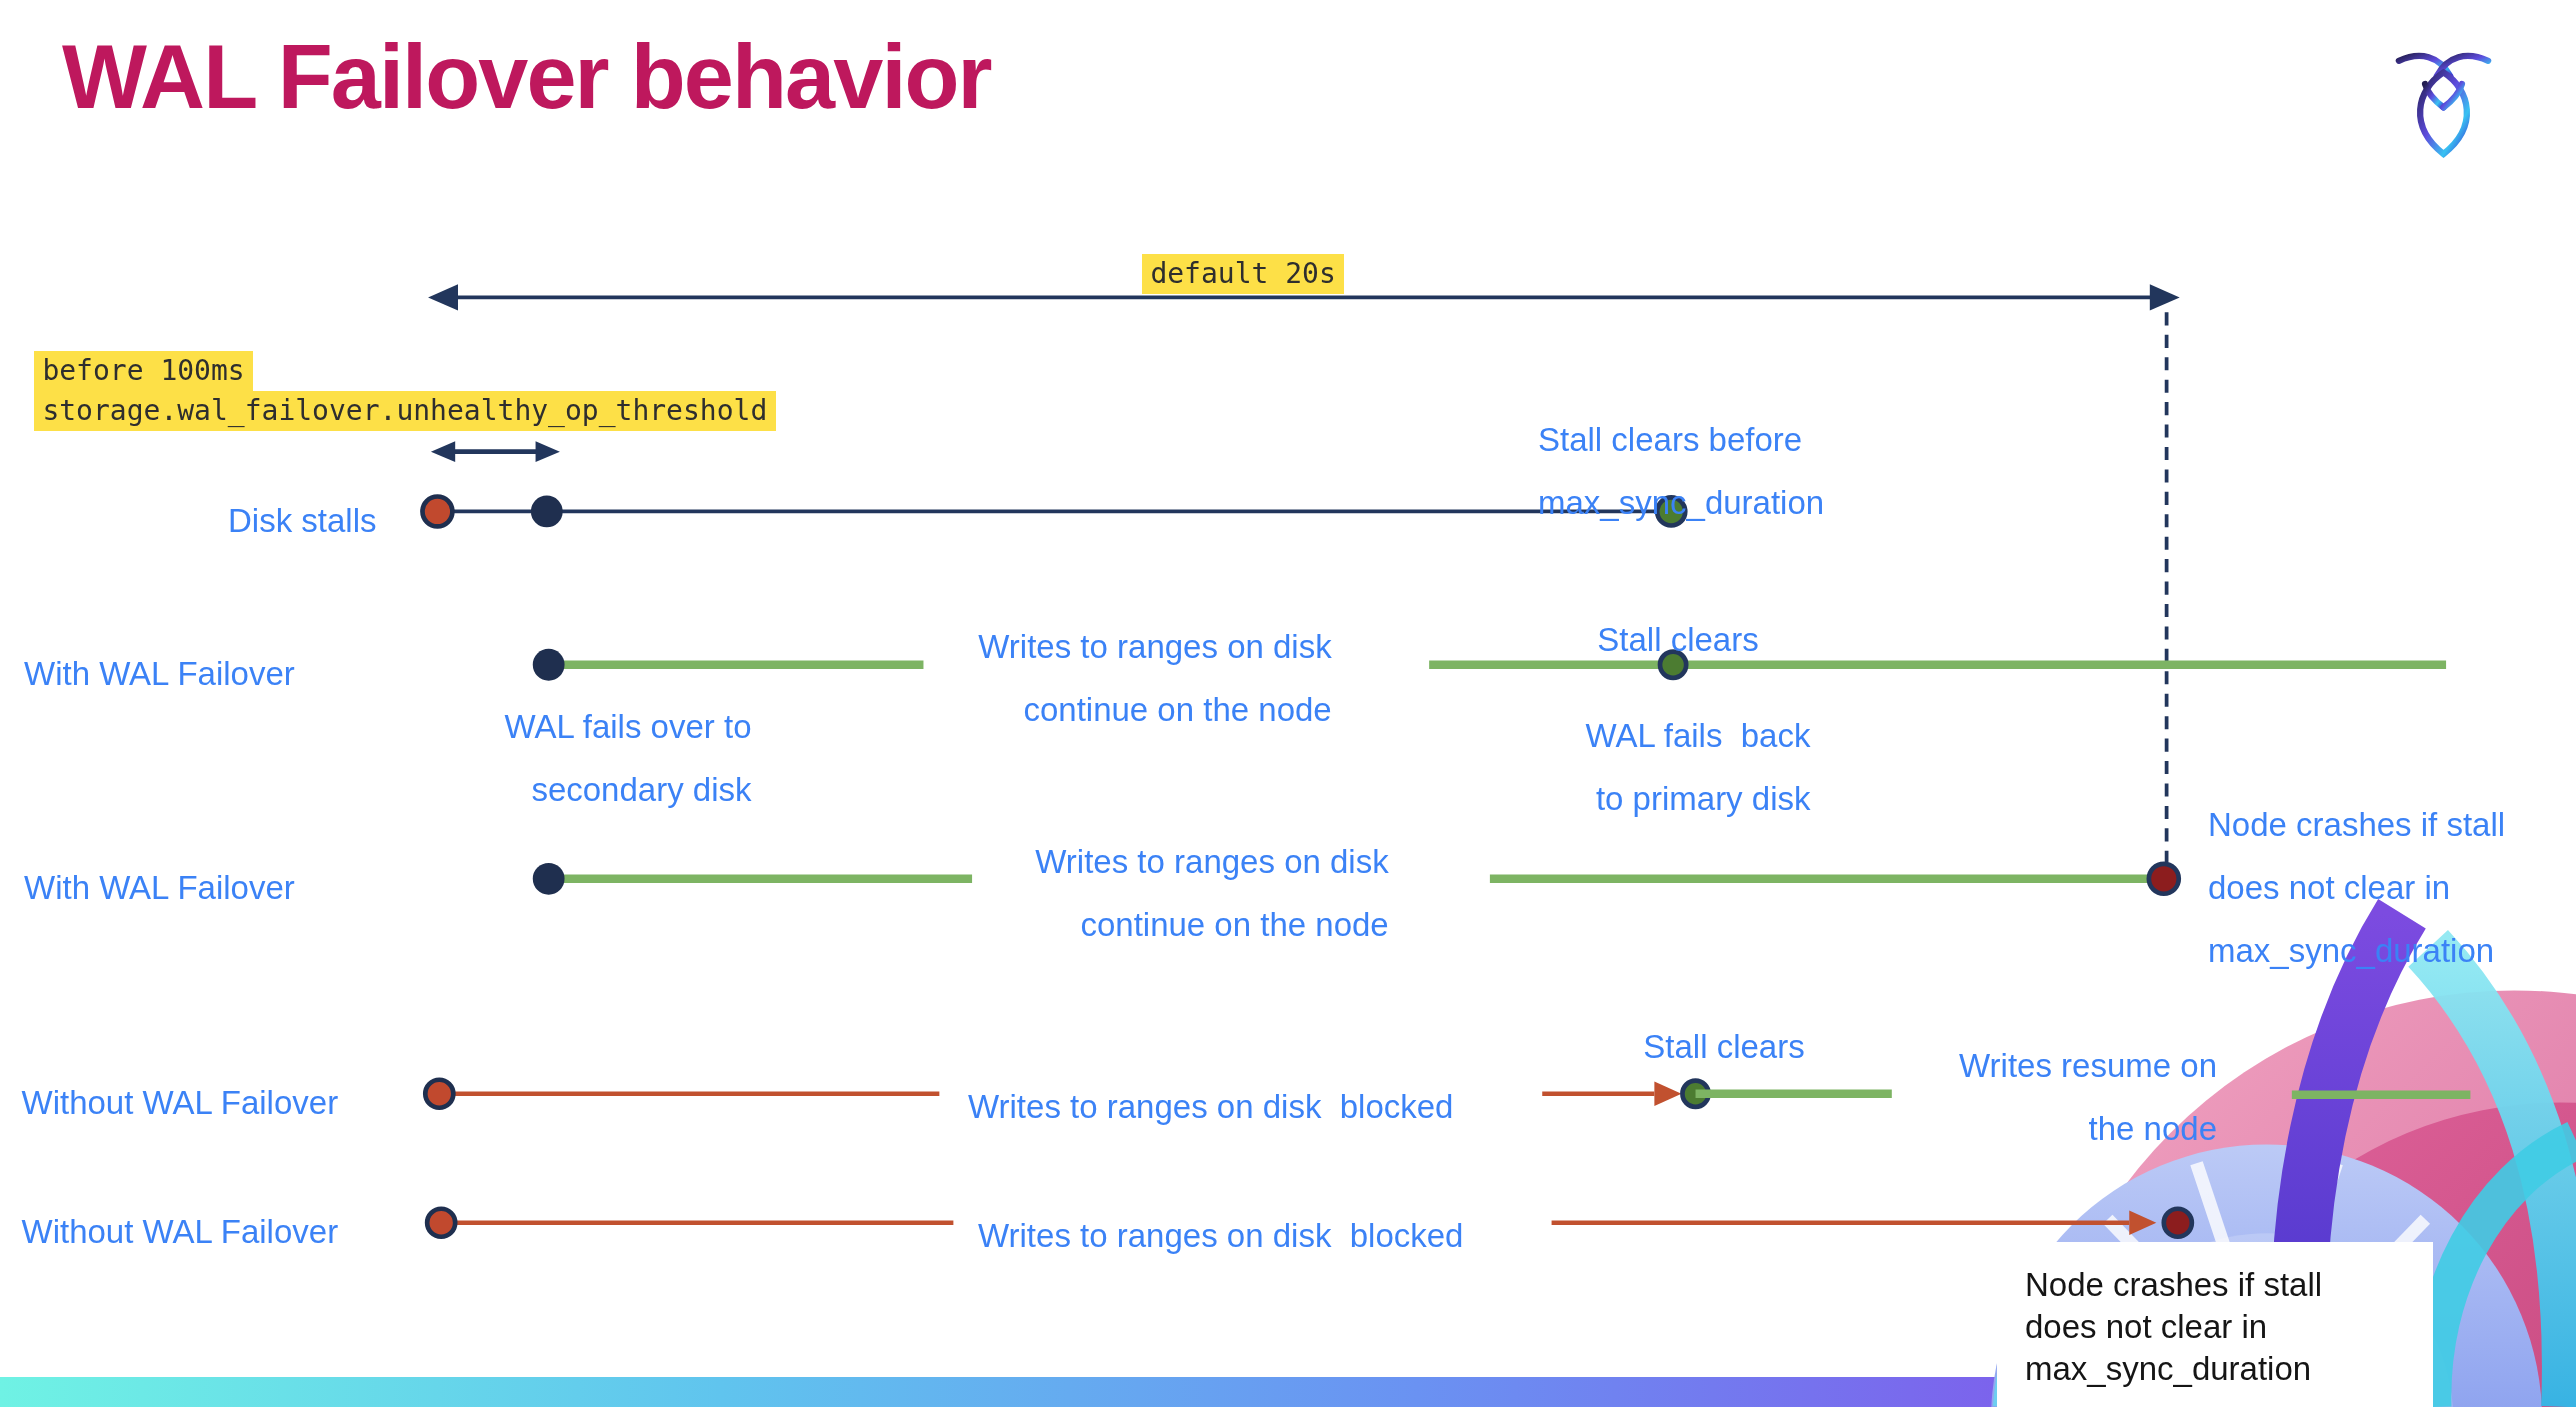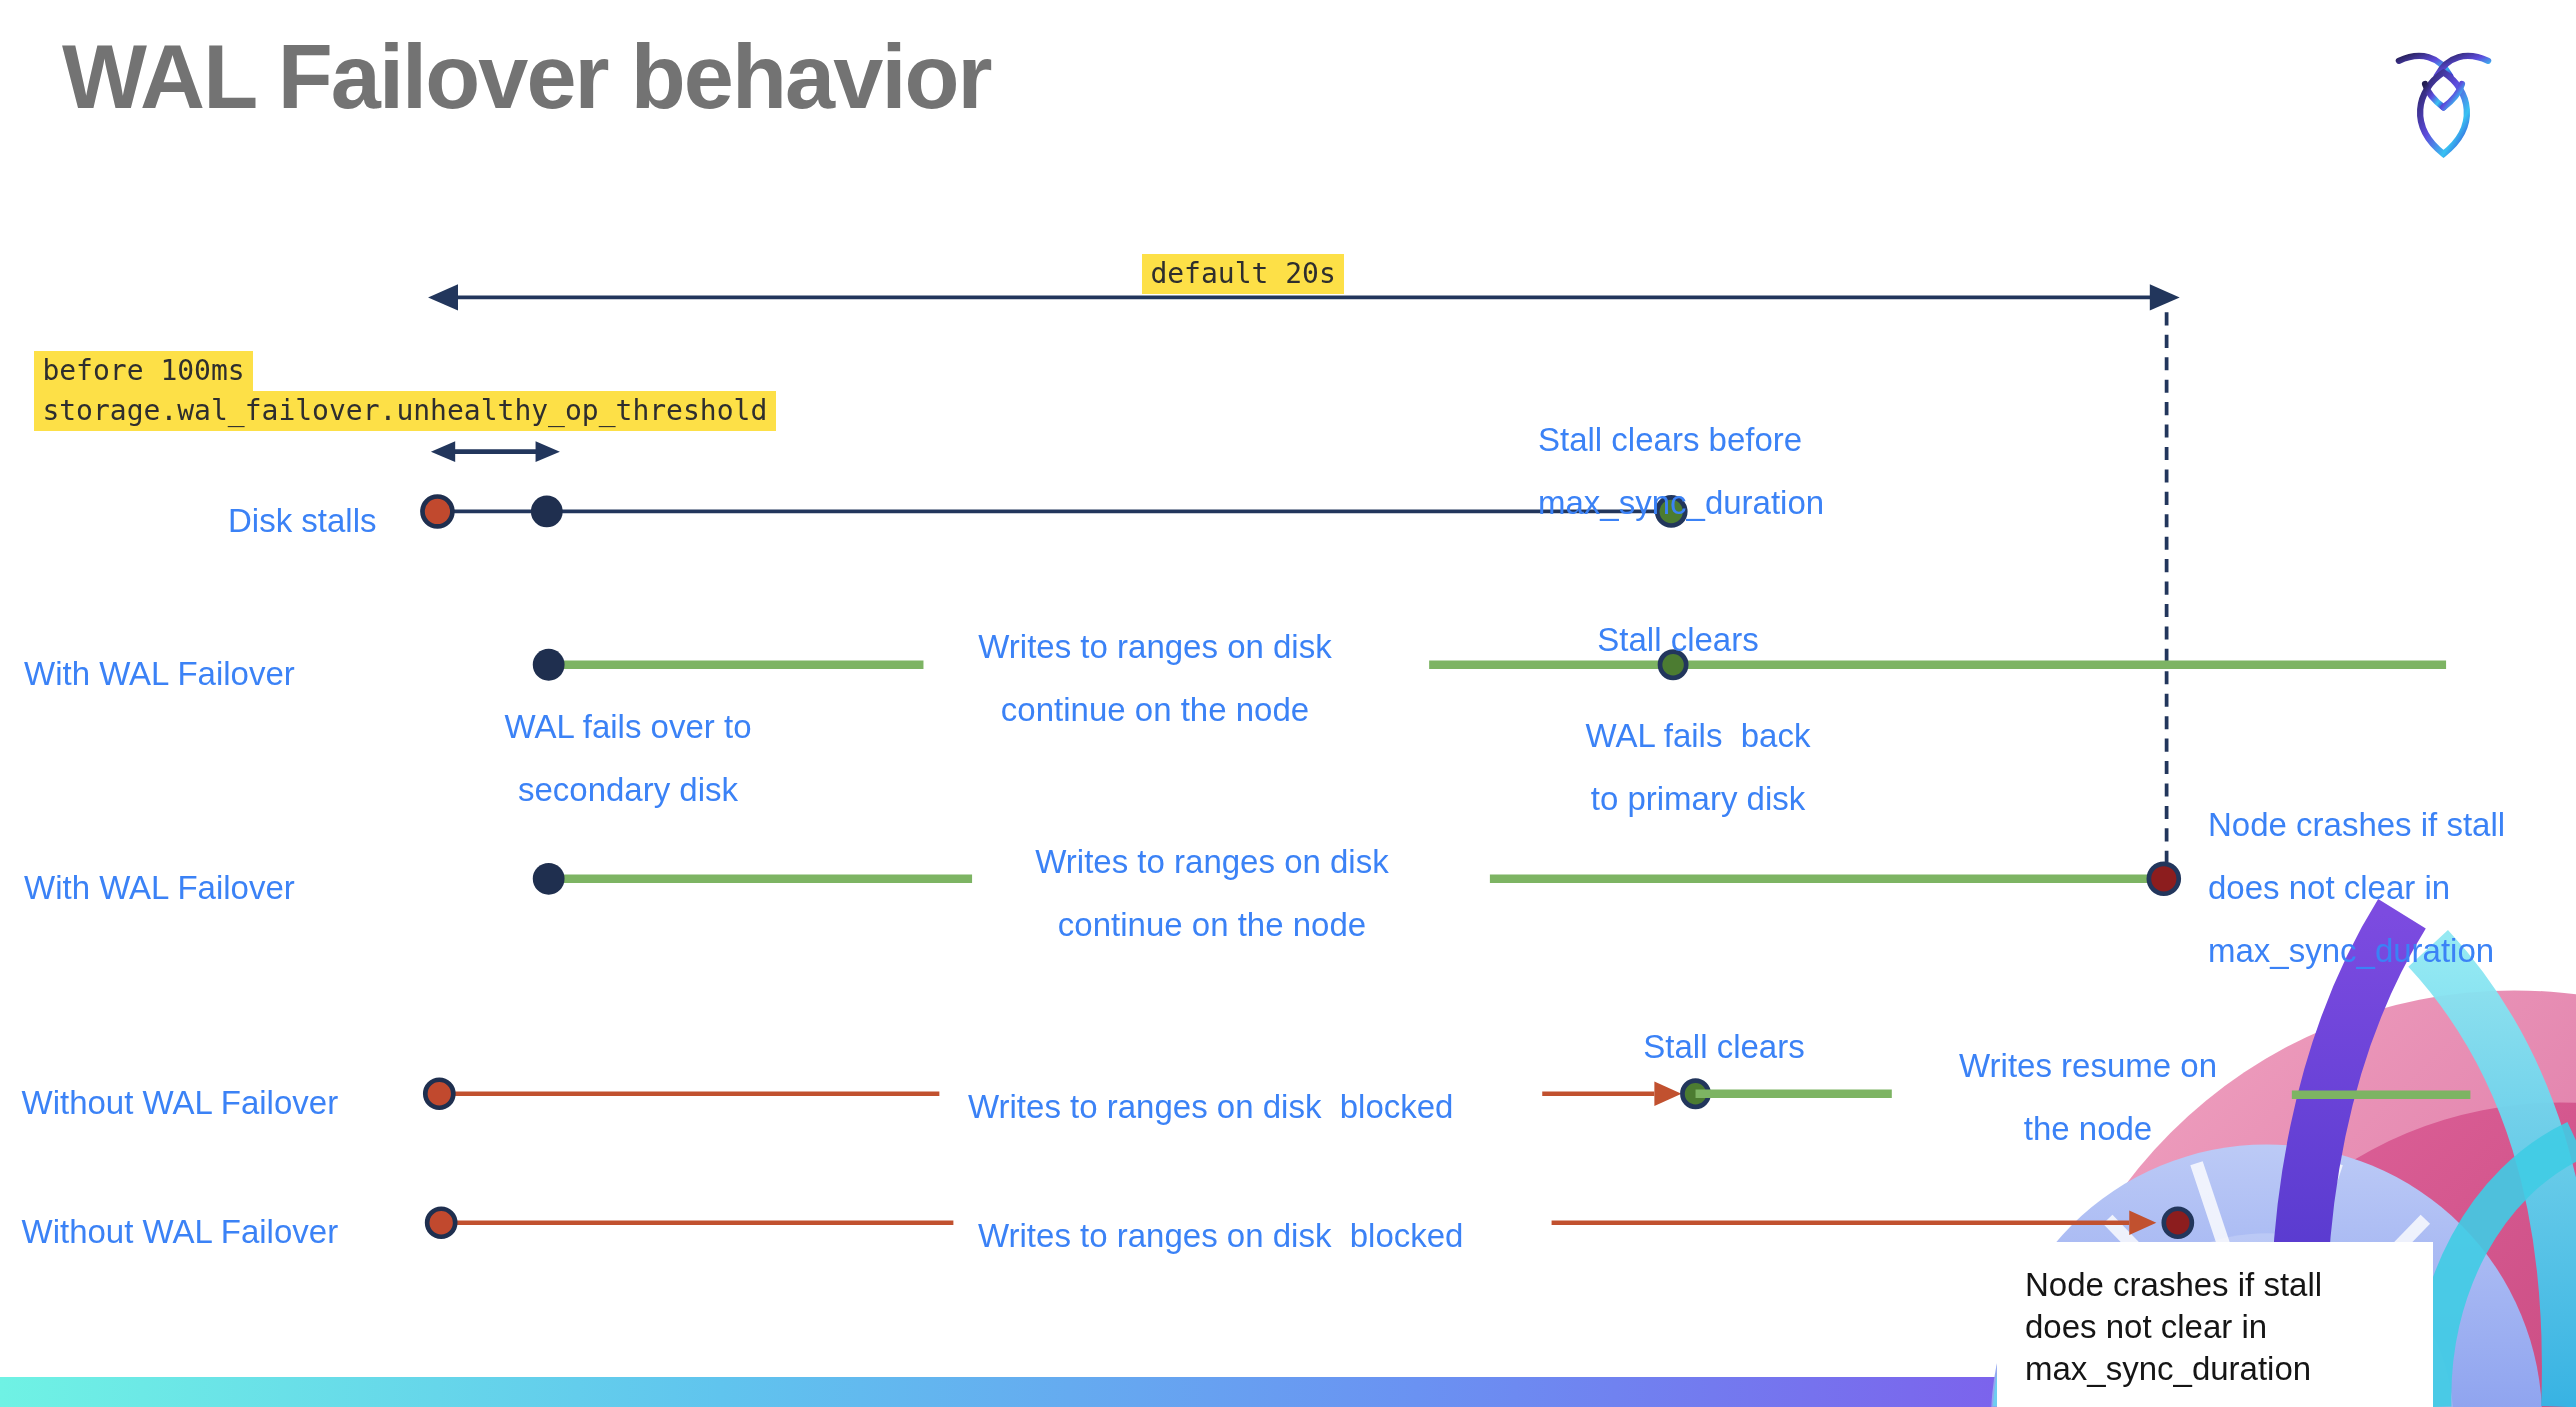--- a/index.html
+++ b/index.html
@@ -1,21 +1,21 @@
 <!DOCTYPE html>
 <html style="font-size:15px"><head>
 <meta charset="utf-8">
 <style>
   html,body{margin:0;padding:0;background:#fff;}
   #canvas{position:relative;width:2576px;height:1408px;background:#ffffff;overflow:hidden;
           font-family:"Liberation Sans",sans-serif;color:#151515;}
   #page-title{position:absolute;left:62px;top:26px;font-size:90px;line-height:103px;
-          font-weight:800;letter-spacing:-1.9px;color:#737373;z-index:6;}
+          font-weight:800;letter-spacing:-1.9px;color:#be185d;z-index:6;}
   .lbl{position:absolute;font-size:33px;line-height:63px;color:#3b82f6;white-space:pre-wrap;z-index:4;}
-  .center{transform:translateX(-50%);text-align:center;}
+  .center{transform:translateX(-50%);text-align:right;}
   .mono{position:absolute;font-family:"DejaVu Sans Mono",monospace;font-size:28px;line-height:36px;
         background:#fde047;color:#2e2e2e;padding:1.9px 8.4px;white-space:pre;z-index:4;}
   #bottom-bar{position:absolute;left:0;top:1377px;width:2576px;height:31px;z-index:1;
         background:linear-gradient(90deg,#6FF2E4 0%,#60C4EE 28%,#6A92F2 55%,#7C62EC 78%,#9B55E0 100%);}
   #artwork{position:absolute;left:1916px;top:897px;z-index:2;}
   #diagram{position:absolute;left:0;top:0;z-index:3;}
   #brand-logo{position:absolute;left:2395px;top:47px;z-index:6;}
   #crash-callout-box{position:absolute;left:1997px;top:1242px;width:436px;height:165px;
         background:#ffffff;z-index:5;}
   #crash-callout-box .inner{position:absolute;left:28px;top:21.5px;font-size:33px;line-height:42px;white-space:pre-wrap;}

